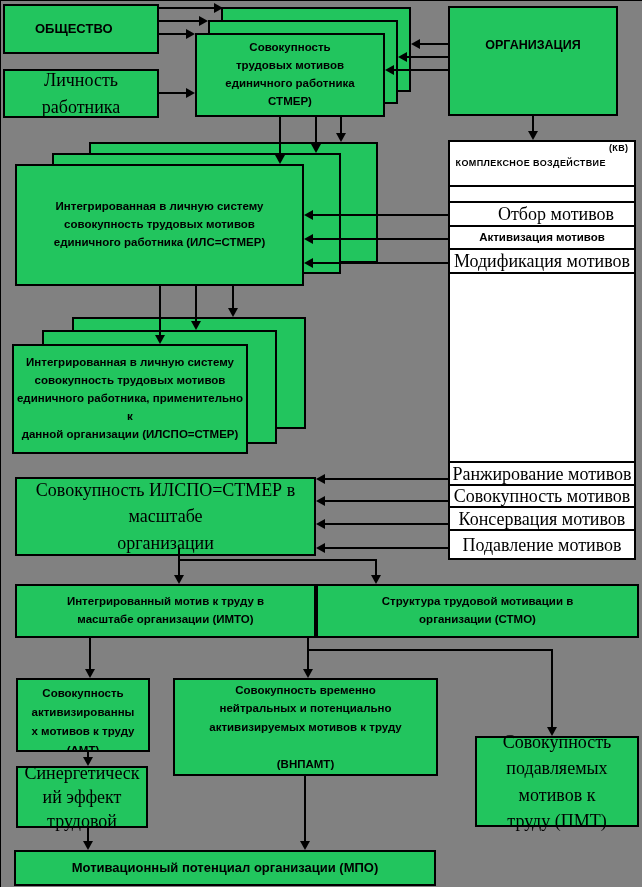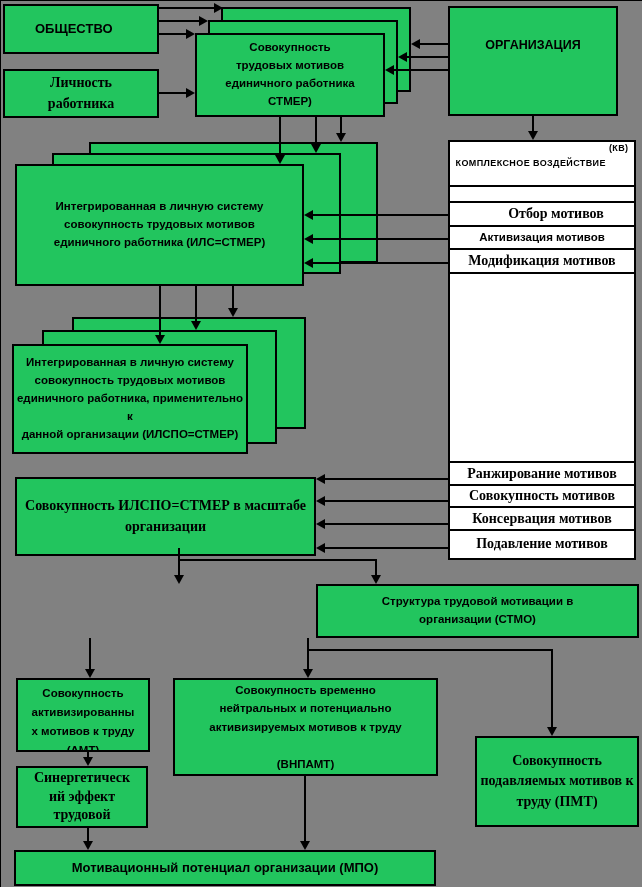--- a/index.html
+++ b/index.html
@@ -7,21 +7,21 @@
     position:relative;width:642px;height:887px;overflow:hidden;
     background:#818181;border-top:1px solid #000;border-left:1px solid #000;
     box-sizing:border-box;
   }
   .box{
     position:absolute;background:#22c55e;border:2px solid #000;box-sizing:border-box;
     display:flex;align-items:center;justify-content:center;
     text-align:center;white-space:pre-line;color:#000;
   }
   .bold{font-family:"Liberation Sans",sans-serif;font-weight:bold;font-size:11.5px;line-height:1.55;}
-  .serif{font-family:"Liberation Serif",serif;font-size:14px;line-height:1.45;font-weight:bold;}
+  .serif{font-family:"Liberation Serif",serif;font-size:18px;line-height:1.45;}
   .col-cell{
     position:relative;box-sizing:border-box;border-bottom:2px solid #000;
     display:flex;align-items:center;justify-content:center;background:#fff;
     text-align:center;white-space:pre-line;
   }
   .col-cell:last-child{border-bottom:none;}
   .hline{position:absolute;height:2px;background:#000;}
   .vline{position:absolute;width:2px;background:#000;}
   .arr-r{position:absolute;width:0;height:0;border-top:5px solid transparent;border-bottom:5px solid transparent;border-left:9px solid #000;}
   .arr-l{position:absolute;width:0;height:0;border-top:5px solid transparent;border-bottom:5px solid transparent;border-right:9px solid #000;}
@@ -71,20 +71,22 @@
     <div class="col-cell" style="height:190px;"></div>
     <div class="col-cell serif" style="height:23px;">Ранжирование мотивов</div>
     <div class="col-cell serif" style="height:22px;">Совокупность мотивов</div>
     <div class="col-cell serif" style="height:23px;">Консервация мотивов</div>
     <div class="col-cell serif" style="height:27px;">Подавление мотивов</div>
   </div>
 
   <div class="box serif" style="left:14px;top:476px;width:301px;height:79px;">Совокупность ИЛСПО=СТМЕР  в масштабе
 организации</div>
 
+  <div class="box bold" style="left:14px;top:583px;width:301px;height:54px;">Интегрированный мотив к труду в
+масштабе организации (ИМТО)</div>
   <div class="box bold" style="left:315px;top:583px;width:323px;height:54px;">Структура трудовой мотивации в
 организации (СТМО)</div>
 
   <div class="box bold" style="left:15px;top:677px;width:134px;height:74px;overflow:hidden;align-items:flex-start;padding-top:4px;line-height:19px;">Совокупность
 активизированны
 х мотивов к труду
 (АМТ)</div>
 
   <div class="box bold" style="left:172px;top:677px;width:265px;height:98px;line-height:18.5px;">Совокупность временно
 нейтральных и потенциально

